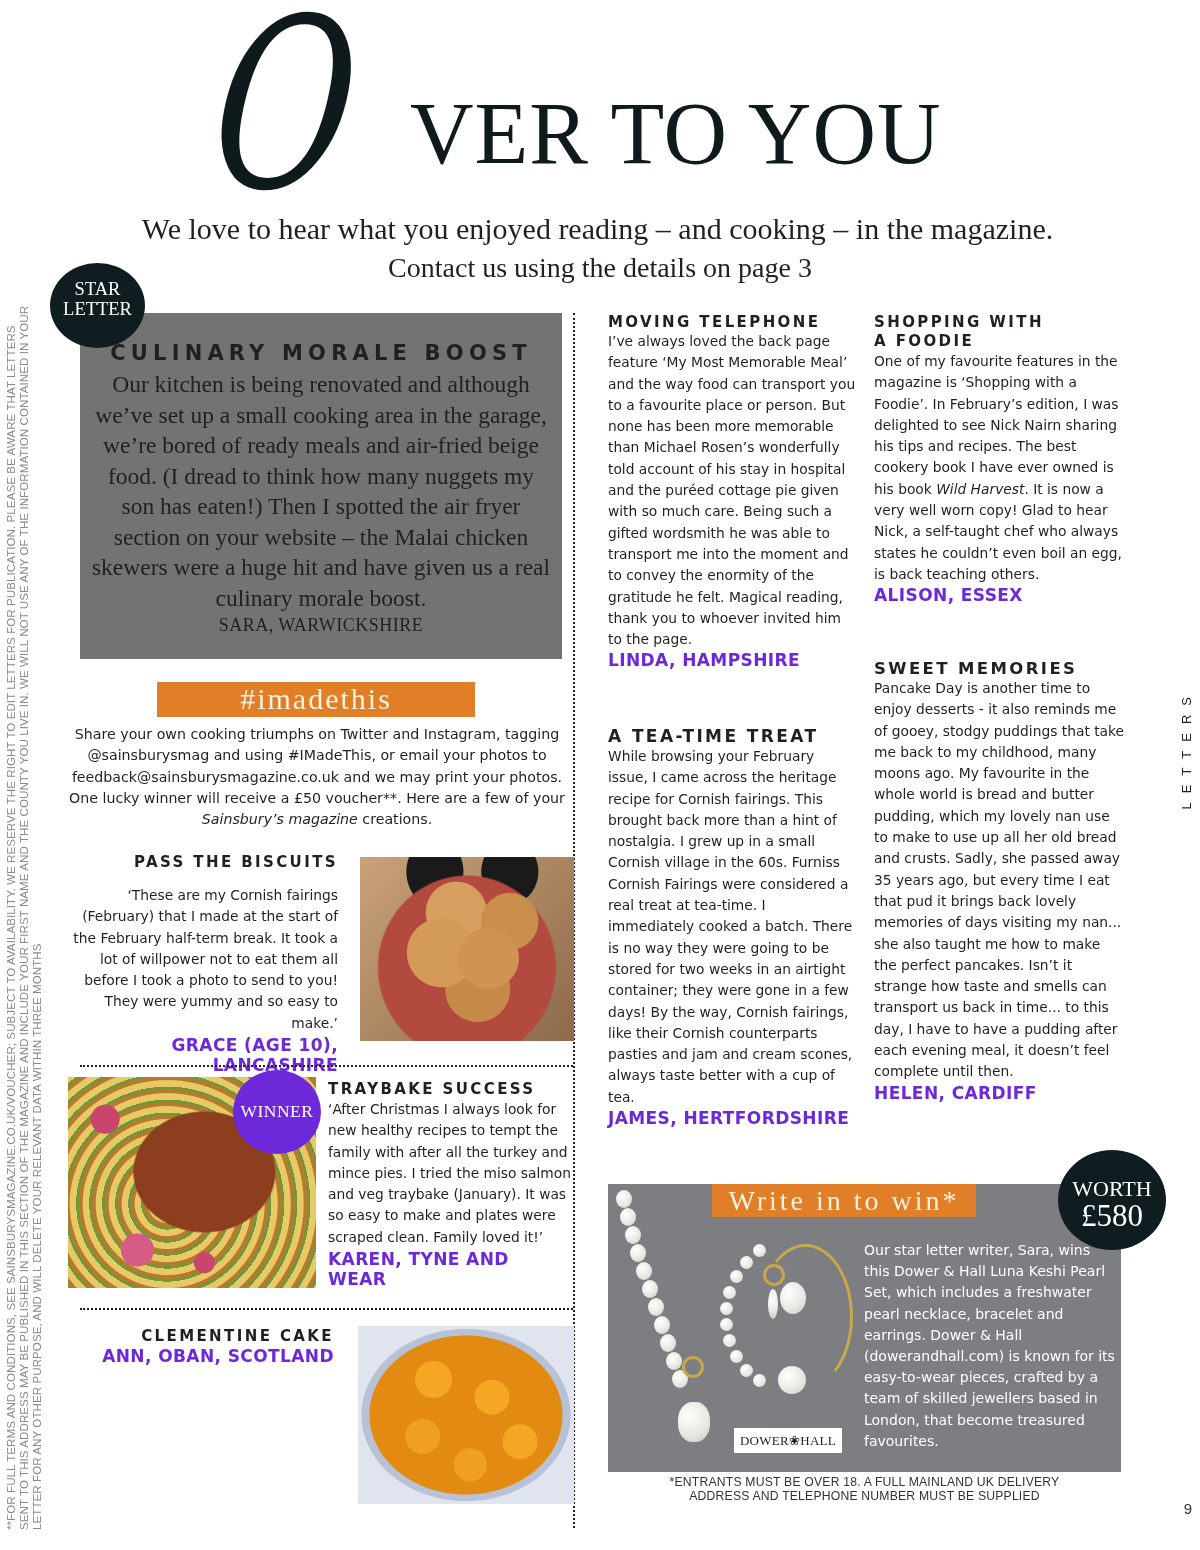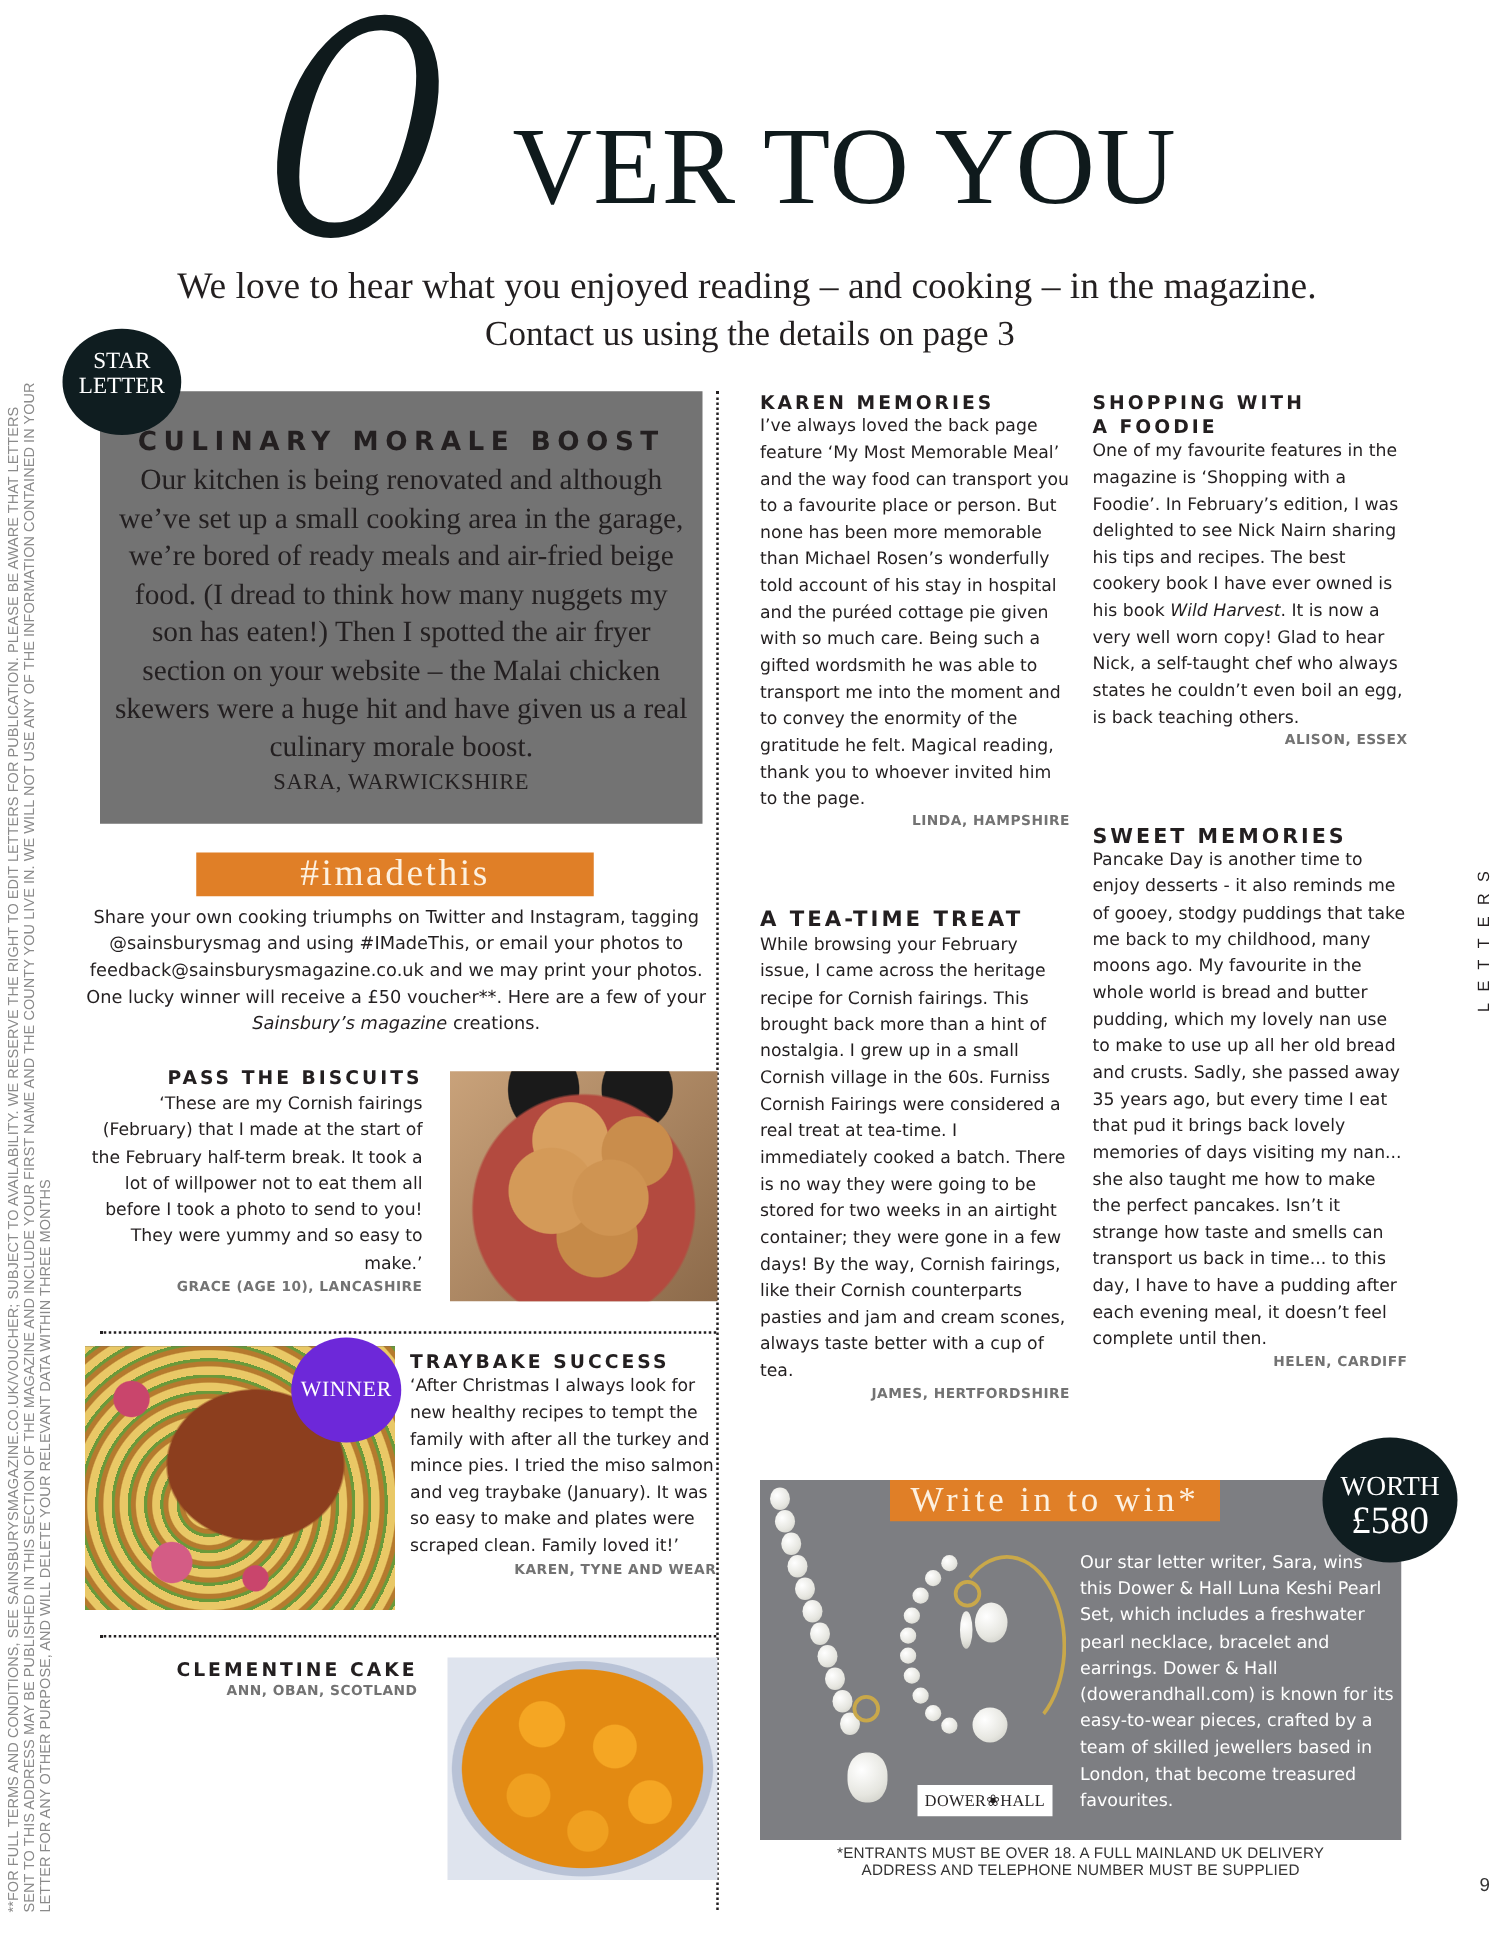--- a/index.html
+++ b/index.html
@@ -81,21 +81,21 @@
       text-align: center; line-height: 34px;
     }
     .imade-text {
       position: absolute; left: 62px; top: 724px; width: 510px; text-align: center;
       font-family: "DejaVu Sans", sans-serif; font-size: 14.2px; line-height: 21.3px; color: #231f20;
     }
     .imade-text i { font-style: italic; }
 
     .entry-title { font-family: "DejaVu Sans", sans-serif; font-weight: bold; font-size: 15px; letter-spacing: 2.4px; color: #231f20; }
     .entry-body { font-family: "DejaVu Sans", sans-serif; font-size: 13.8px; line-height: 21.3px; color: #231f20; }
-    .entry-sig { font-family: "DejaVu Sans", sans-serif; font-weight: bold; font-size: 11px; letter-spacing: 0.4px; color: #737373; text-align: right; }
+    .entry-sig { font-family: "DejaVu Sans", sans-serif; font-weight: bold; font-size: 17px; letter-spacing: 0.4px; color: #6d28d9; }
 
     .entry { position: absolute; }
     .entry.right-align { text-align: right; }
 
     .photo { position: absolute; overflow: hidden; }
     .photo-biscuits {
       left: 360px; top: 857px; width: 214px; height: 184px;
       background:
         radial-gradient(circle at 60% 55%, #cf9452 0 30px, transparent 31px),
         radial-gradient(circle at 38% 52%, #d49a58 0 34px, transparent 35px),
@@ -200,21 +200,21 @@
   <div class="star-sig">SARA, WARWICKSHIRE</div>
 </div>
 
 <div class="vdots"></div>
 
 <div class="imade-banner">#imadethis</div>
 <div class="imade-text"><span>Share your own cooking triumphs on Twitter and Instagram, tagging @sainsburysmag and using #IMadeThis, or email your photos to feedback@sainsburysmagazine.co.uk and we may print your photos. One lucky winner will receive a £50 voucher**. Here are a few of your </span><i>Sainsbury’s magazine</i><span> creations.</span></div>
 
 <div class="entry right-align" style="left:66px; top:853px; width:272px;">
   <div class="entry-title">PASS THE BISCUITS</div>
-  <div class="entry-body" style="margin-top:2px;">‘These are my Cornish fairings (February) that I made at the start of the February half-term break. It took a lot of willpower not to eat them all before I took a photo to send to you! They were yummy and so easy to make.’</div>
+  <div class="entry-body" style="margin-top:14px;">‘These are my Cornish fairings (February) that I made at the start of the February half-term break. It took a lot of willpower not to eat them all before I took a photo to send to you! They were yummy and so easy to make.’</div>
   <div class="entry-sig" style="margin-top:1px;">GRACE (AGE 10), LANCASHIRE</div>
 </div>
 <div class="photo photo-biscuits"></div>
 
 <div class="hdots" style="left:80px; top:1065px; width:493px;"></div>
 
 <div class="photo photo-traybake"></div>
 <div class="winner-badge">WINNER</div>
 <div class="entry" style="left:328px; top:1080px; width:245px;">
   <div class="entry-title">TRAYBAKE SUCCESS</div>
@@ -224,21 +224,21 @@
 
 <div class="hdots" style="left:80px; top:1308px; width:493px;"></div>
 
 <div class="entry right-align" style="left:66px; top:1327px; width:268px;">
   <div class="entry-title">CLEMENTINE CAKE</div>
   <div class="entry-sig" style="margin-top:1px;">ANN, OBAN, SCOTLAND</div>
 </div>
 <div class="photo photo-cake"></div>
 
 <div class="entry" style="left:608px; top:313px; width:248px;">
-  <div class="entry-title">KAREN MEMORIES</div>
+  <div class="entry-title">MOVING TELEPHONE</div>
   <div class="entry-body">I’ve always loved the back page feature ‘My Most Memorable Meal’ and the way food can transport you to a favourite place or person. But none has been more memorable than Michael Rosen’s wonderfully told account of his stay in hospital and the puréed cottage pie given with so much care. Being such a gifted wordsmith he was able to transport me into the moment and to convey the enormity of the gratitude he felt. Magical reading, thank you to whoever invited him to the page.</div>
   <div class="entry-sig">LINDA, HAMPSHIRE</div>
 </div>
 
 <div class="entry" style="left:608px; top:726px; width:248px;">
   <div class="entry-title" style="font-size:17px;">A TEA-TIME TREAT</div>
   <div class="entry-body">While browsing your February issue, I came across the heritage recipe for Cornish fairings. This brought back more than a hint of nostalgia. I grew up in a small Cornish village in the 60s. Furniss Cornish Fairings were considered a real treat at tea-time. I immediately cooked a batch. There is no way they were going to be stored for two weeks in an airtight container; they were gone in a few days! By the way, Cornish fairings, like their Cornish counterparts pasties and jam and cream scones, always taste better with a cup of tea.</div>
   <div class="entry-sig">JAMES, HERTFORDSHIRE</div>
 </div>
 

